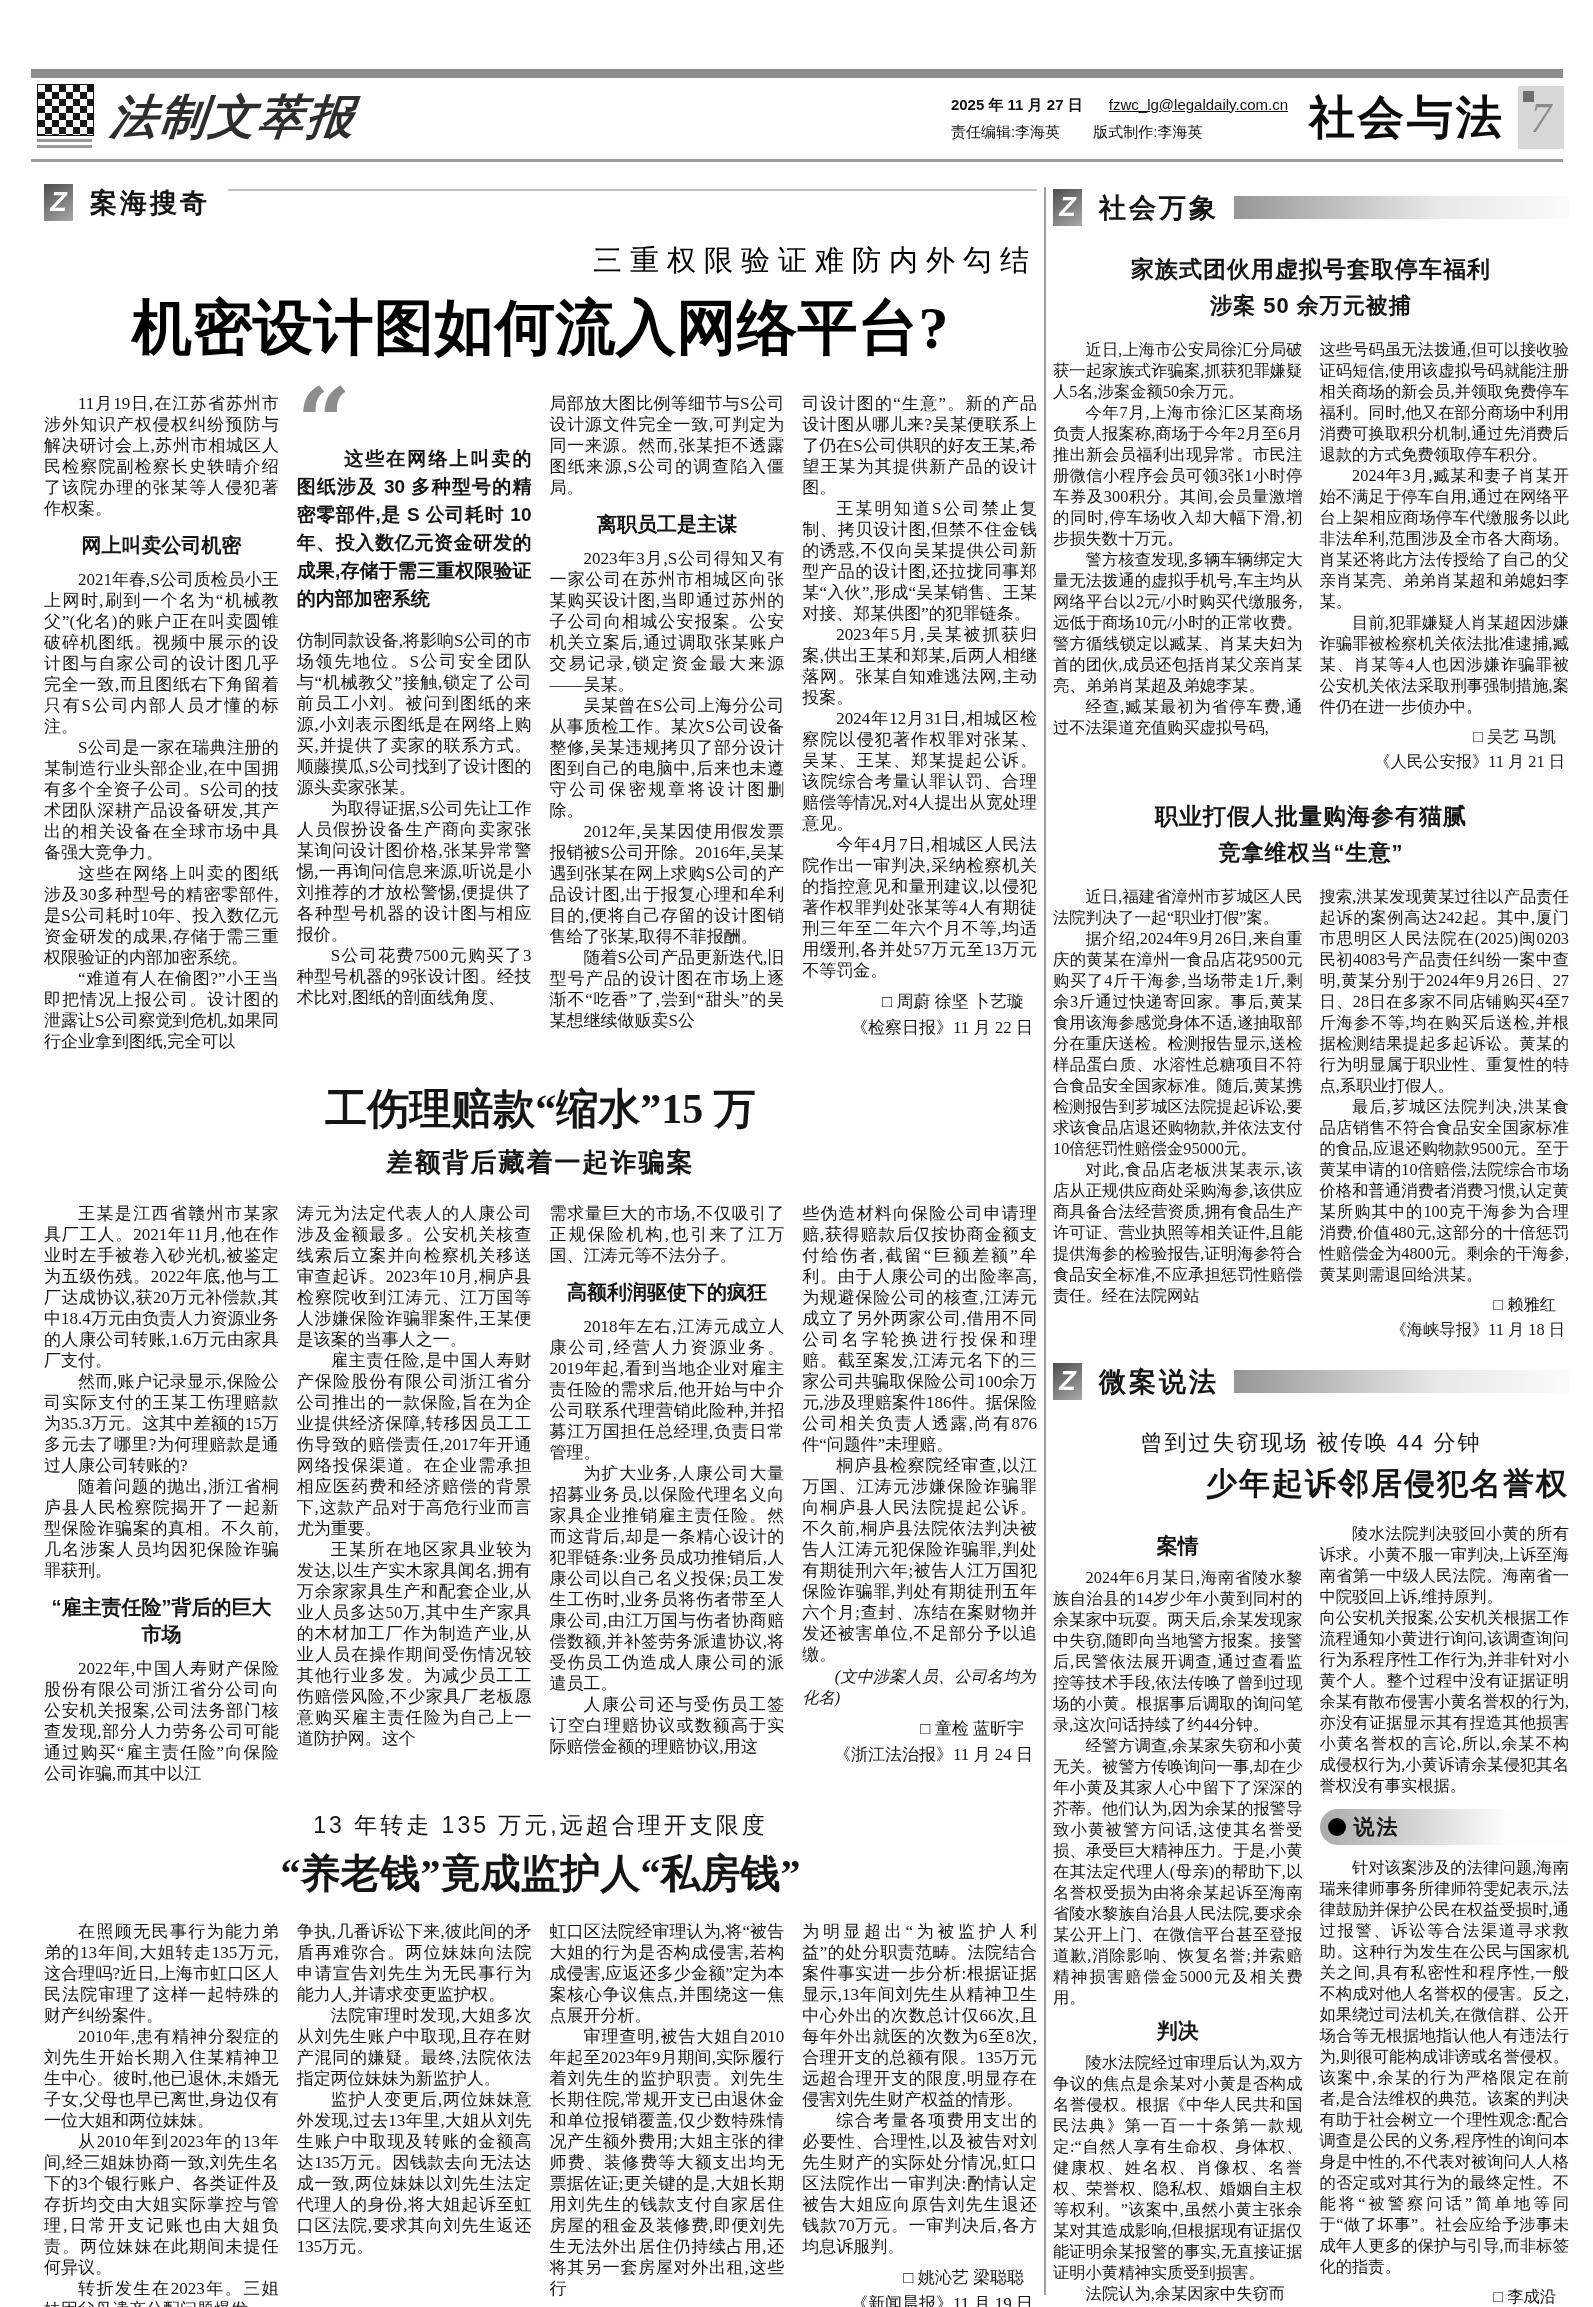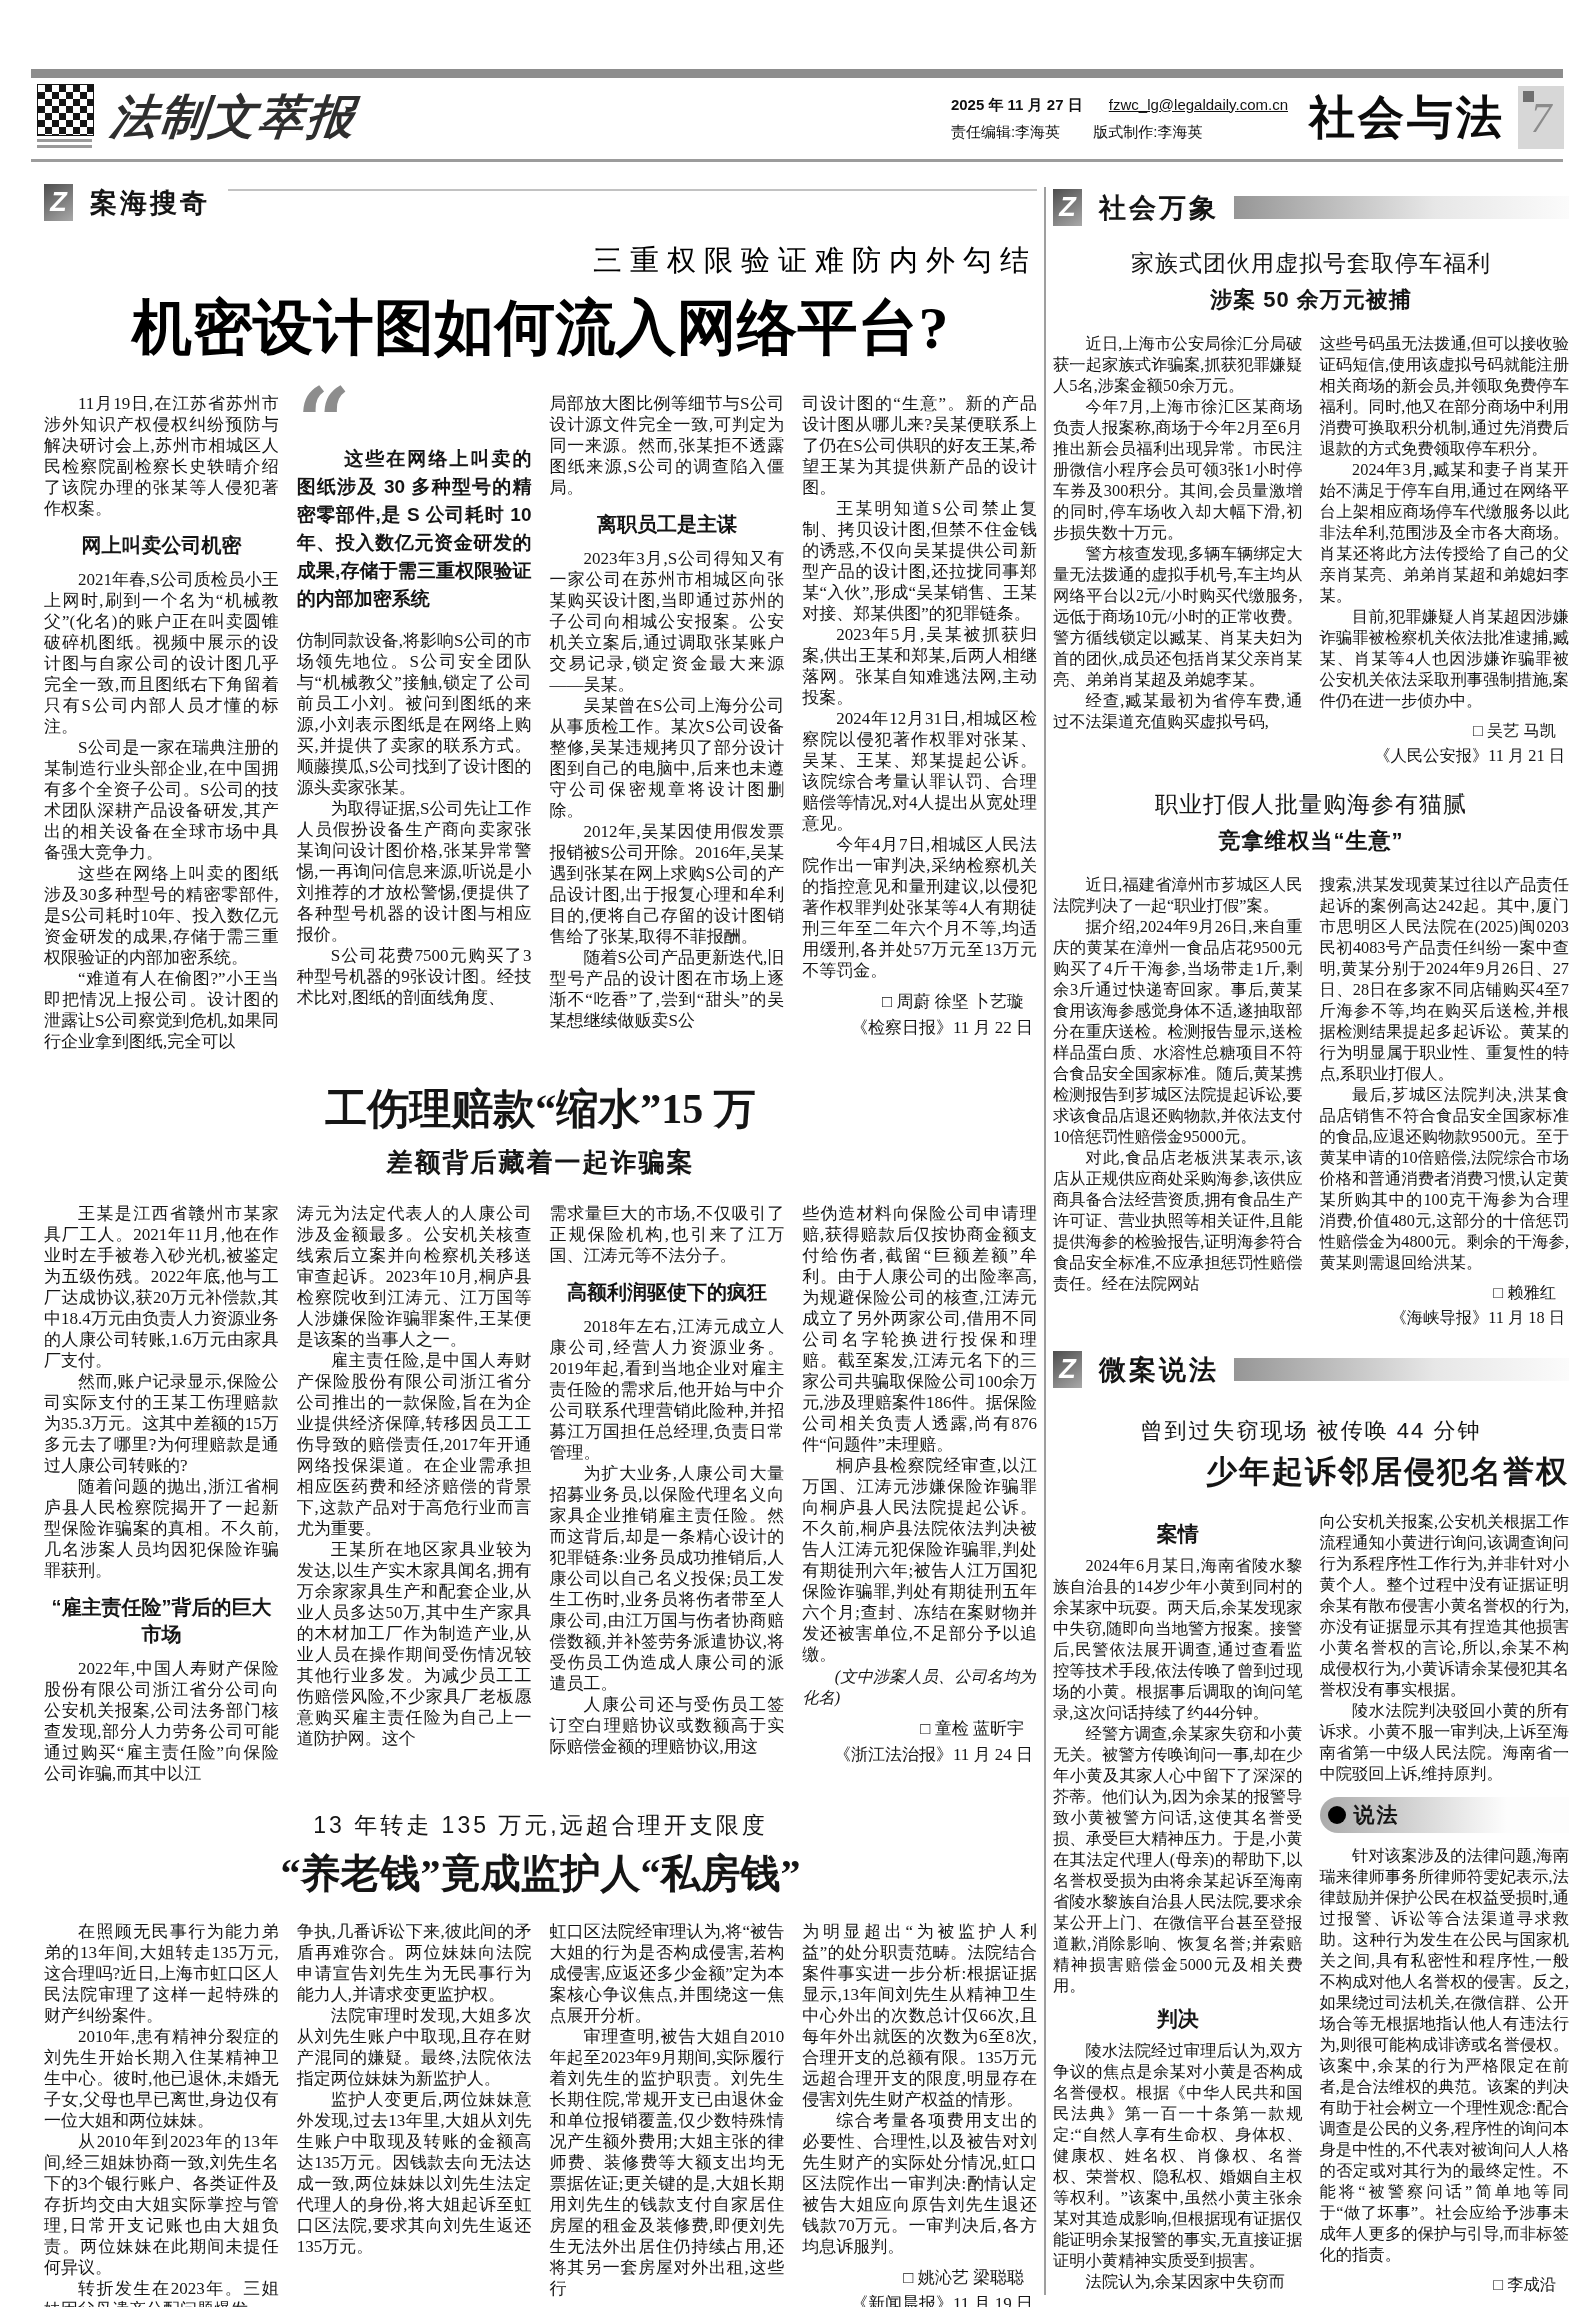--- a/index.html
+++ b/index.html
@@ -64,22 +64,22 @@
   .article-middle .subtitle{margin:8px 0 0;text-align:center;font-family:"Liberation Sans",sans-serif;
       font-size:26px;font-weight:700;letter-spacing:2px;}
   .article-middle .cols{margin-top:23px;}
   .article-bottom .kicker2{margin:26px 0 0;text-align:center;font-family:"Liberation Sans",sans-serif;
       font-size:23px;letter-spacing:3px;}
   .article-bottom .headline-l{margin:5px 0 0;text-align:center;font-size:40px;font-weight:900;}
   .article-bottom .cols{margin-top:20px;}
   
   .right-region .badge-row{margin-top:22px;}
   .right-region .badge-row.first{margin-top:5px;}
-  .sb-h1{margin:22px 0 0;text-align:center;font-family:"Liberation Sans","DejaVu Sans",sans-serif;
-      font-size:23px;font-weight:400;letter-spacing:1px;}
+  .sb-h1{margin:28px 0 0;text-align:center;font-family:"Liberation Sans","DejaVu Sans",sans-serif;
+      font-size:23px;font-weight:700;letter-spacing:1px;}
   .sb-h2{margin:6px 0 0;text-align:center;font-family:"Liberation Sans","DejaVu Sans",sans-serif;
       font-size:22px;font-weight:900;letter-spacing:1px;}
   .sb-cols{display:flex;gap:17px;margin-top:18px;}
   .sb-col{flex:1;min-width:0;}
   .sb-col .para{font-size:16.3px;line-height:21px;}
   .sb-col .byline,.sb-col .source{font-size:16.3px;}
   .sb-col .subhead{font-size:21px;margin:9px 0 7px;}
   .sb-kicker{margin:28px 0 0;text-align:center;font-family:"Liberation Sans",sans-serif;
       font-size:22px;letter-spacing:2px;}
   .sb-headline-serif{margin:5px 0 0;text-align:right;font-size:31px;font-weight:700;letter-spacing:2px;}
@@ -294,22 +294,22 @@
         <div class="sb-cols">
           <div class="sb-col">
               <h3 class="subhead">案情</h3>
               <p class="para">2024年6月某日,海南省陵水黎族自治县的14岁少年小黄到同村的余某家中玩耍。两天后,余某发现家中失窃,随即向当地警方报案。接警后,民警依法展开调查,通过查看监控等技术手段,依法传唤了曾到过现场的小黄。根据事后调取的询问笔录,这次问话持续了约44分钟。</p>
               <p class="para">经警方调查,余某家失窃和小黄无关。被警方传唤询问一事,却在少年小黄及其家人心中留下了深深的芥蒂。他们认为,因为余某的报警导致小黄被警方问话,这使其名誉受损、承受巨大精神压力。于是,小黄在其法定代理人(母亲)的帮助下,以名誉权受损为由将余某起诉至海南省陵水黎族自治县人民法院,要求余某公开上门、在微信平台甚至登报道歉,消除影响、恢复名誉;并索赔精神损害赔偿金5000元及相关费用。</p>
               <h3 class="subhead">判决</h3>
               <p class="para">陵水法院经过审理后认为,双方争议的焦点是余某对小黄是否构成名誉侵权。根据《中华人民共和国民法典》第一百一十条第一款规定:“自然人享有生命权、身体权、健康权、姓名权、肖像权、名誉权、荣誉权、隐私权、婚姻自主权等权利。”该案中,虽然小黄主张余某对其造成影响,但根据现有证据仅能证明余某报警的事实,无直接证据证明小黄精神实质受到损害。</p>
               <p class="para">法院认为,余某因家中失窃而</p>
             </div>
           <div class="sb-col">
+              <p class="para">陵水法院判决驳回小黄的所有诉求。小黄不服一审判决,上诉至海南省第一中级人民法院。海南省一中院驳回上诉,维持原判。</p>
               <p class="para cont">向公安机关报案,公安机关根据工作流程通知小黄进行询问,该调查询问行为系程序性工作行为,并非针对小黄个人。整个过程中没有证据证明余某有散布侵害小黄名誉权的行为,亦没有证据显示其有捏造其他损害小黄名誉权的言论,所以,余某不构成侵权行为,小黄诉请余某侵犯其名誉权没有事实根据。</p>
-              <p class="para">陵水法院判决驳回小黄的所有诉求。小黄不服一审判决,上诉至海南省第一中级人民法院。海南省一中院驳回上诉,维持原判。</p>
               <div class="shuofa-pill">
                 <span class="bullet"></span>
                 <span>说法</span>
               </div>
               <p class="para">针对该案涉及的法律问题,海南瑞来律师事务所律师符雯妃表示,法律鼓励并保护公民在权益受损时,通过报警、诉讼等合法渠道寻求救助。这种行为发生在公民与国家机关之间,具有私密性和程序性,一般不构成对他人名誉权的侵害。反之,如果绕过司法机关,在微信群、公开场合等无根据地指认他人有违法行为,则很可能构成诽谤或名誉侵权。该案中,余某的行为严格限定在前者,是合法维权的典范。该案的判决有助于社会树立一个理性观念:配合调查是公民的义务,程序性的询问本身是中性的,不代表对被询问人人格的否定或对其行为的最终定性。不能将“被警察问话”简单地等同于“做了坏事”。社会应给予涉事未成年人更多的保护与引导,而非标签化的指责。</p>
               <p class="byline">□ 李成沿</p>
             </div>
         </div>
       </article>
 

